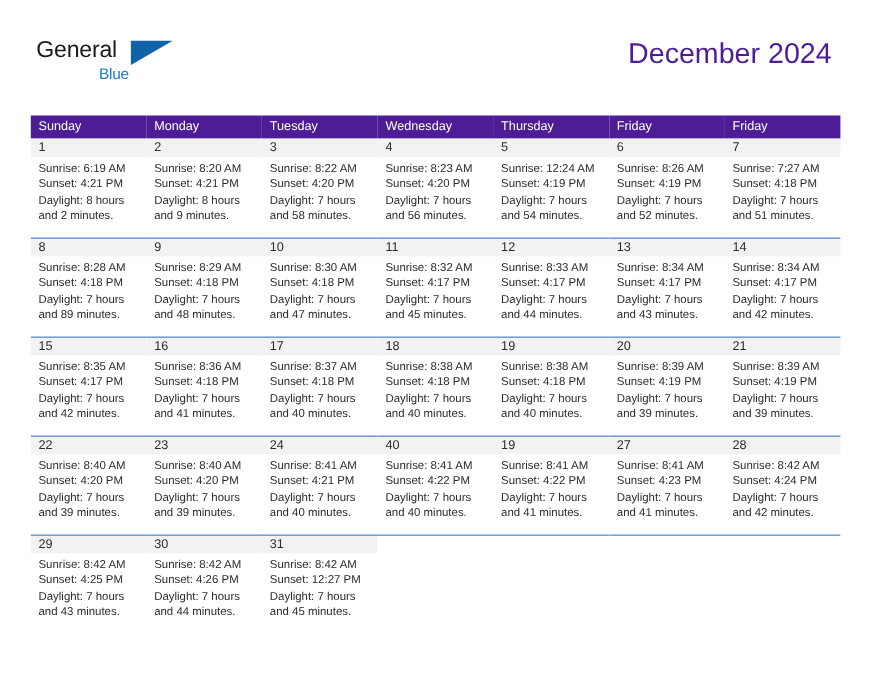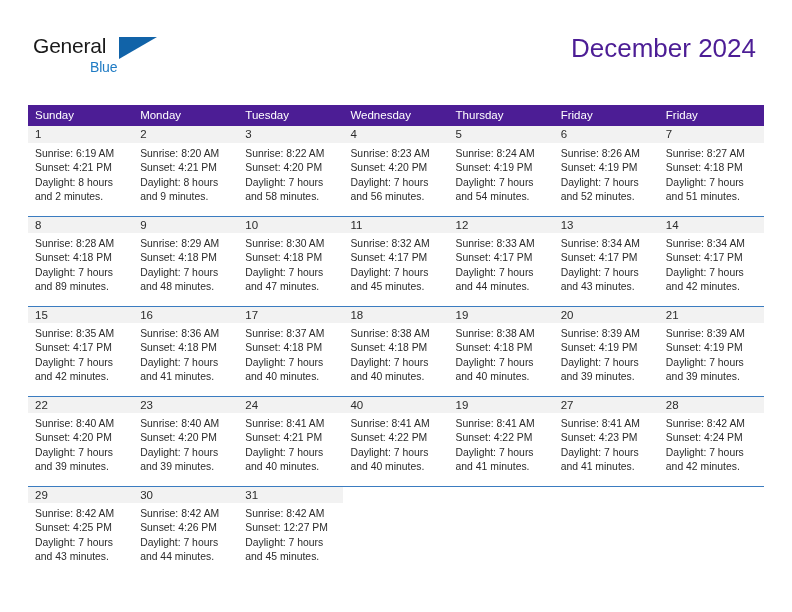--- a/index.html
+++ b/index.html
@@ -213,21 +213,21 @@
               <div>Sunset: 4:20 PM</div>
               <div>Daylight: 7 hours</div>
               <div>and 56 minutes.</div>
             </div>
               </div>
             </td>
           <td>
               <div class="daycell">
             <div class="daynum-band">5</div>
             <div class="info">
-              <div>Sunrise: 8:24 AM</div>
+              <div>Sunrise: 12:24 AM</div>
               <div>Sunset: 4:19 PM</div>
               <div>Daylight: 7 hours</div>
               <div>and 54 minutes.</div>
             </div>
               </div>
             </td>
           <td>
               <div class="daycell">
             <div class="daynum-band">6</div>
             <div class="info">
@@ -235,21 +235,21 @@
               <div>Sunset: 4:19 PM</div>
               <div>Daylight: 7 hours</div>
               <div>and 52 minutes.</div>
             </div>
               </div>
             </td>
           <td>
               <div class="daycell">
             <div class="daynum-band">7</div>
             <div class="info">
-              <div>Sunrise: 8:27 AM</div>
+              <div>Sunrise: 7:27 AM</div>
               <div>Sunset: 4:18 PM</div>
               <div>Daylight: 7 hours</div>
               <div>and 51 minutes.</div>
             </div>
               </div>
             </td>
         </tr>
 
         <tr>
           <td>

